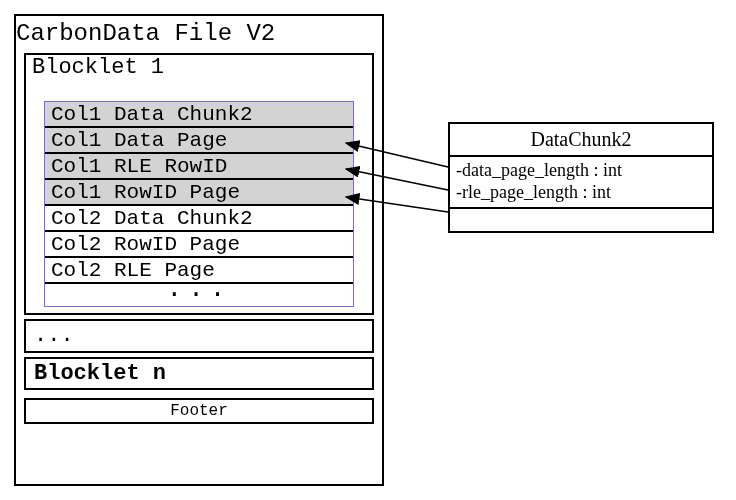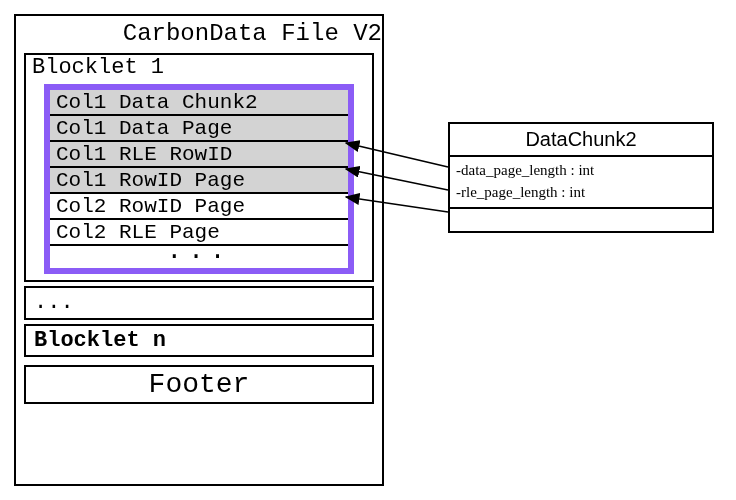--- a/index.html
+++ b/index.html
@@ -14,35 +14,35 @@
   }
   .file-box {
     position: absolute;
     left: 14px;
     top: 14px;
     width: 370px;
     height: 472px;
     border: 2px solid #000;
   }
   .file-title {
-    text-align: right;
+    text-align: left;
     font-size: 24px;
     padding: 4px 0 6px 0;
   }
   .blocklet {
     margin: 0 8px 4px 8px;
     border: 2px solid #000;
   }
   .blocklet-title {
     font-size: 22px;
     padding: 0 2px 4px 6px;
   }
   .inner-list {
-    margin: 0 18px 6px 18px;
-    border: 6px solid #8b5cf6;
+    margin: 17px 18px 6px 18px;
+    border: 1px solid #8b5cf6;
   }
   .row {
     border-bottom: 2px solid #000;
     font-size: 21px;
     padding: 0 6px;
     line-height: 26px;
     height: 26px;
     white-space: nowrap;
   }
   .row:last-child { border-bottom: none; }
@@ -58,41 +58,41 @@
   .blockletn {
     margin: 0 8px 4px 8px;
     border: 2px solid #000;
     font-size: 22px;
     padding: 2px 8px;
     font-weight: bold;
   }
   .footer {
     margin: 8px 8px 0 8px;
     border: 2px solid #000;
-    font-size: 28px;
+    font-size: 16px;
     text-align: center;
     padding: 2px 16px;
   }
   .class-box {
     position: absolute;
     left: 448px;
     top: 122px;
     width: 266px;
     border: 2px solid #000;
     background: #fff;
   }
   .class-title {
     text-align: center;
     font-size: 20px;
-    font-family: Liberation Sans, sans-serif;
+    font-family: Liberation Serif, serif;
     padding: 4px 0;
     border-bottom: 2px solid #000;
   }
   .class-body {
-    font-size: 15px;
+    font-size: 18px;
     font-family: "Times New Roman", serif;
     padding: 2px 6px 4px 6px;
     border-bottom: 2px solid #000;
     line-height: 22px;
   }
   .class-empty {
     height: 22px;
   }
   svg.arrows {
     position: absolute;
@@ -107,20 +107,21 @@
 <div class="file-box">
   <div class="file-title">CarbonData File V2</div>
 
   <div class="blocklet">
     <div class="blocklet-title">Blocklet 1</div>
     <div class="inner-list">
       <div class="row shaded">Col1 Data Chunk2</div>
       <div class="row shaded" id="r1">Col1 Data Page</div>
       <div class="row shaded" id="r2">Col1 RLE RowID</div>
       <div class="row shaded" id="r3">Col1 RowID Page</div>
+      <div class="row">Col2 Data Chunk2</div>
       <div class="row">Col2 RowID Page</div>
       <div class="row">Col2 RLE Page</div>
       <div class="row dots">···</div>
     </div>
   </div>
 
   <div class="ellipsis-row">...</div>
   <div class="blockletn">Blocklet n</div>
   <div class="footer">Footer</div>
 </div>

